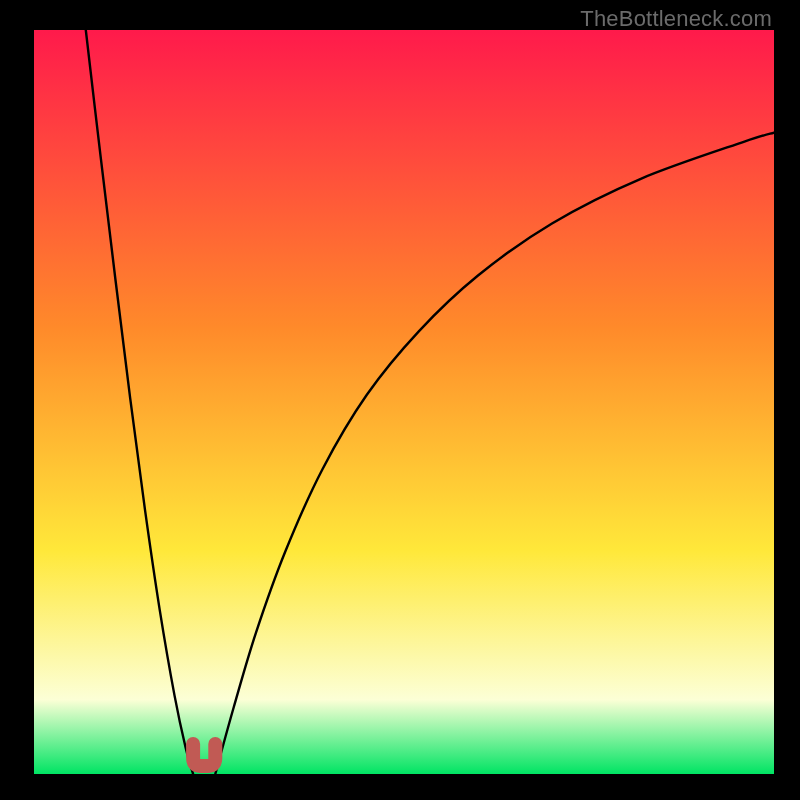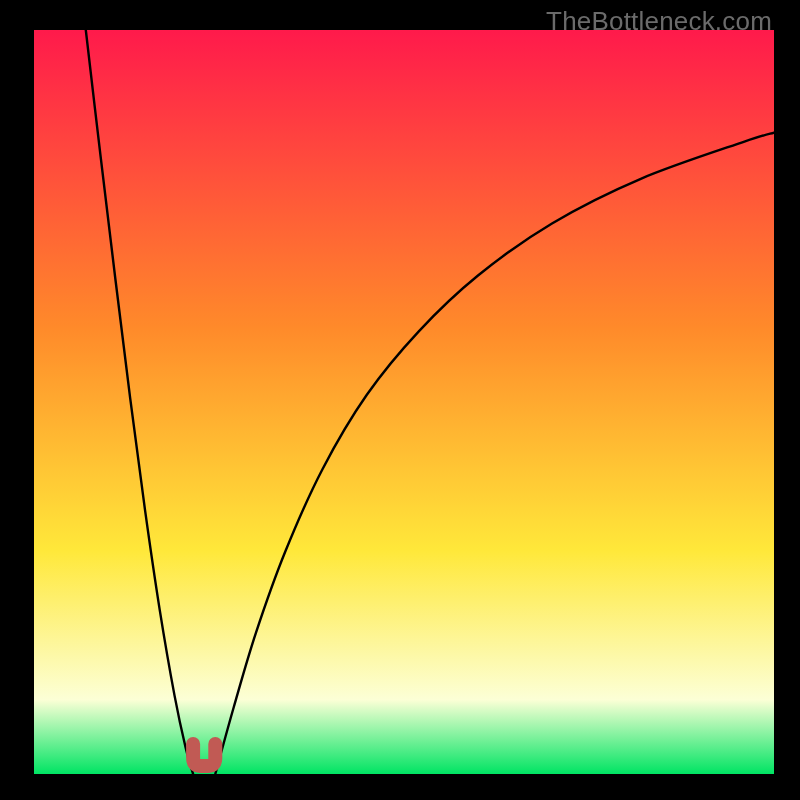--- a/index.html
+++ b/index.html
@@ -22,21 +22,21 @@
     left: 34px;
     top: 30px;
     width: 740px;
     height: 744px;
   }
   .watermark {
     position: absolute;
     top: 6px;
     right: 28px;
     color: #6b6b6b;
-    font-size: 26px;
+    font-size: 22px;
     letter-spacing: 0.2px;
     font-weight: 400;
   }
 </style>
 </head>
 <body>
 
 <div class="frame">
 
   <div class="watermark">TheBottleneck.com</div>

